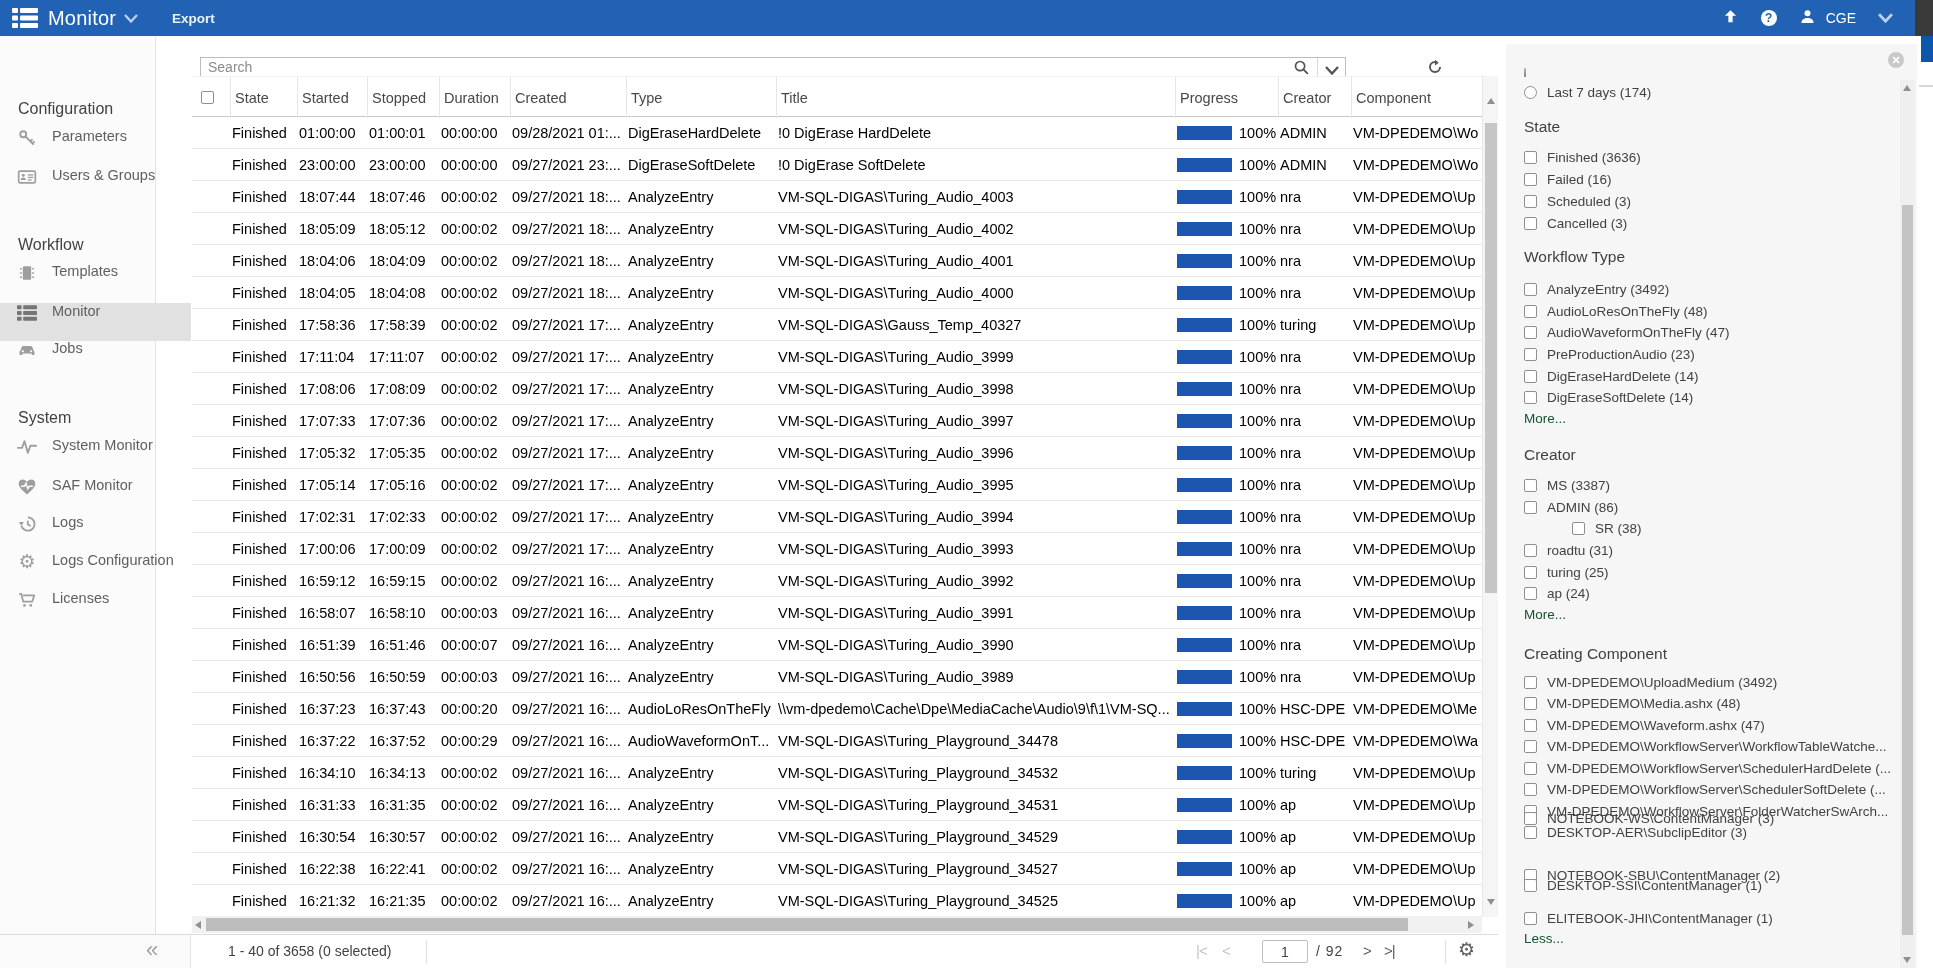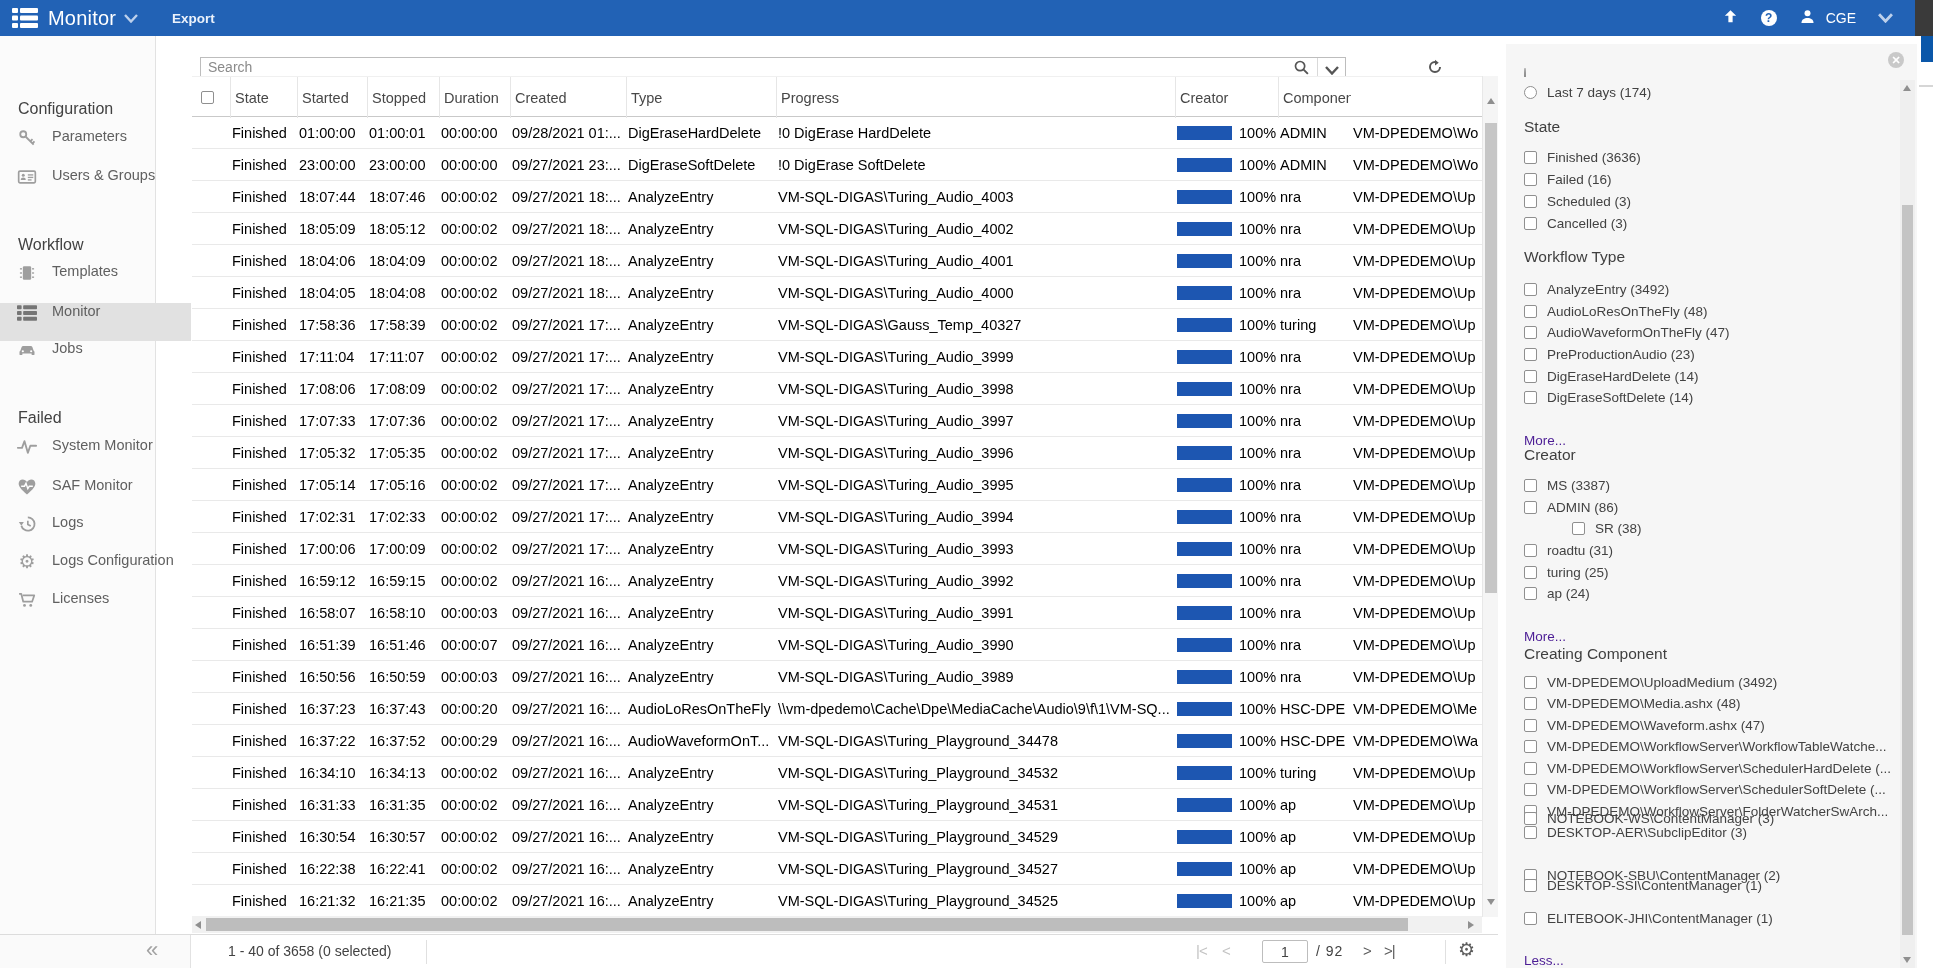--- a/index.html
+++ b/index.html
@@ -80,21 +80,21 @@
   .panel-close { position:absolute; left:382px; top:8px; width:16px; height:16px; border-radius:50%; background:#c9c9c9; color:#fff; font-size:11px; font-weight:bold; display:flex; align-items:center; justify-content:center; cursor:pointer; }
   .pscroll { position:absolute; left:394px; top:36px; width:15px; height:888px; background:#efefef; }
   .pthumb { position:absolute; left:2px; top:125px; width:11px; height:730px; background:#c4c4c4; }
   .parr-up { left:3px; top:5px; border-left:4px solid transparent; border-right:4px solid transparent; border-bottom:6px solid #8f8f8f; }
   .parr-down { left:3px; bottom:5px; border-left:4px solid transparent; border-right:4px solid transparent; border-top:6px solid #8f8f8f; }
   .p-head { position:absolute; left:18px; font-size:15.5px; color:#3f3f3f; }
   .p-row { position:absolute; left:18px; height:16px; display:flex; align-items:center; cursor:pointer; white-space:nowrap; }
   .p-row .cbx { flex:none; }
   .radio { width:13px; height:13px; border:1.5px solid #8f8f8f; border-radius:50%; background:#fff; flex:none; }
   .p-row .plbl { margin-left:10px; font-size:13.5px; color:#424242; overflow:hidden; max-width:355px; }
-  .p-more { position:absolute; left:18px; font-size:13.5px; color:#4c1d95; cursor:pointer;margin-top:22px; }
+  .p-more { position:absolute; left:18px; font-size:13.5px; color:#14532d; cursor:pointer; }
   .clip-row { position:absolute; left:18px; top:24px; width:60px; height:9px; overflow:hidden; }
   .clip-row .radio { margin-top:-7px; }
 </style>
 </head>
 <body>
 
 <div class="topbar">
   <span class="logo">
     <svg width="26" height="22" viewBox="0 0 26 22">
         <g fill="#fff">
@@ -200,21 +200,21 @@
     <div class="side-item" style="top: 304px;">
       <span class="ic">
         <svg width="20" height="20" viewBox="0 0 24 24">
           <path d="M4,13 l1.6-4.5 a2,2 0 0 1 1.9-1.3 h9 a2,2 0 0 1 1.9,1.3 L20,13 a1.5,1.5 0 0 1 1,1.4 V17 a1,1 0 0 1 -1,1 h-1.5 a1,1 0 0 1 -1-1 v-0.8 h-11 V17 a1,1 0 0 1 -1,1 H4 a1,1 0 0 1 -1-1 v-2.6 A1.5,1.5 0 0 1 4,13 z" fill="#9e9e9e"></path>
           <circle cx="7" cy="13.5" r="1.3" fill="#fff"></circle>
           <circle cx="17" cy="13.5" r="1.3" fill="#fff"></circle>
         </svg>
       </span>
       <span class="lbl">Jobs</span>
     </div>
-    <div class="side-head" style="top: 373px;">Failed</div>
+    <div class="side-head" style="top: 373px;">System</div>
     <div class="side-item" style="top: 401px;">
       <span class="ic">
         <svg width="20" height="20" viewBox="0 0 24 24">
           <polyline points="1,13 6,13 9,5 13,19 16,10.5 23,10.5" fill="none" stroke="#9e9e9e" stroke-width="2.2" stroke-linejoin="round" stroke-linecap="round"></polyline>
         </svg>
       </span>
       <span class="lbl">System Monitor</span>
     </div>
     <div class="side-item" style="top: 441px;">
       <span class="ic">
@@ -278,20 +278,21 @@
   <div class="thead">
     <div class="hcell first">
         <span class="cbx hdr-cbx"></span>
       </div>
     <div class="hcell">State</div>
     <div class="hcell">Started</div>
     <div class="hcell">Stopped</div>
     <div class="hcell">Duration</div>
     <div class="hcell">Created</div>
     <div class="hcell">Type</div>
+    <div class="hcell">Title</div>
     <div class="hcell">Progress</div>
     <div class="hcell">Creator</div>
     <div class="hcell">Component</div>
   </div>
   <div class="tbody">
       <div class="trow">
         <div class="cell"></div>
         <div class="cell c-state">Finished</div>
         <div class="cell c-started">01:00:00</div>
         <div class="cell c-stopped">01:00:01</div>

